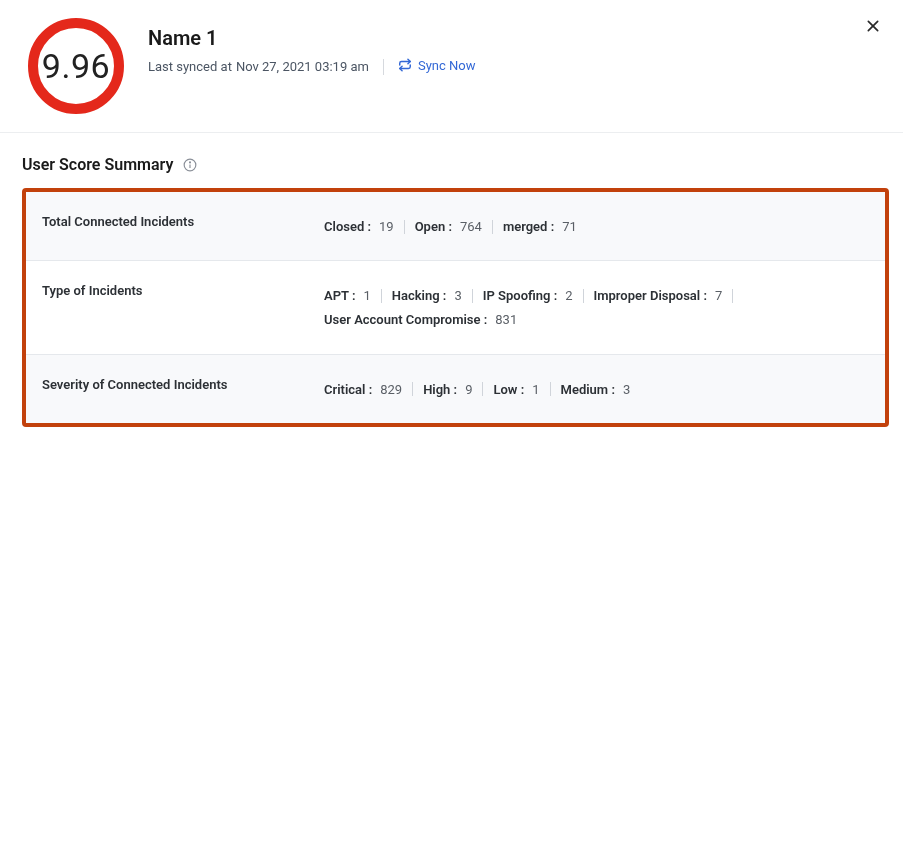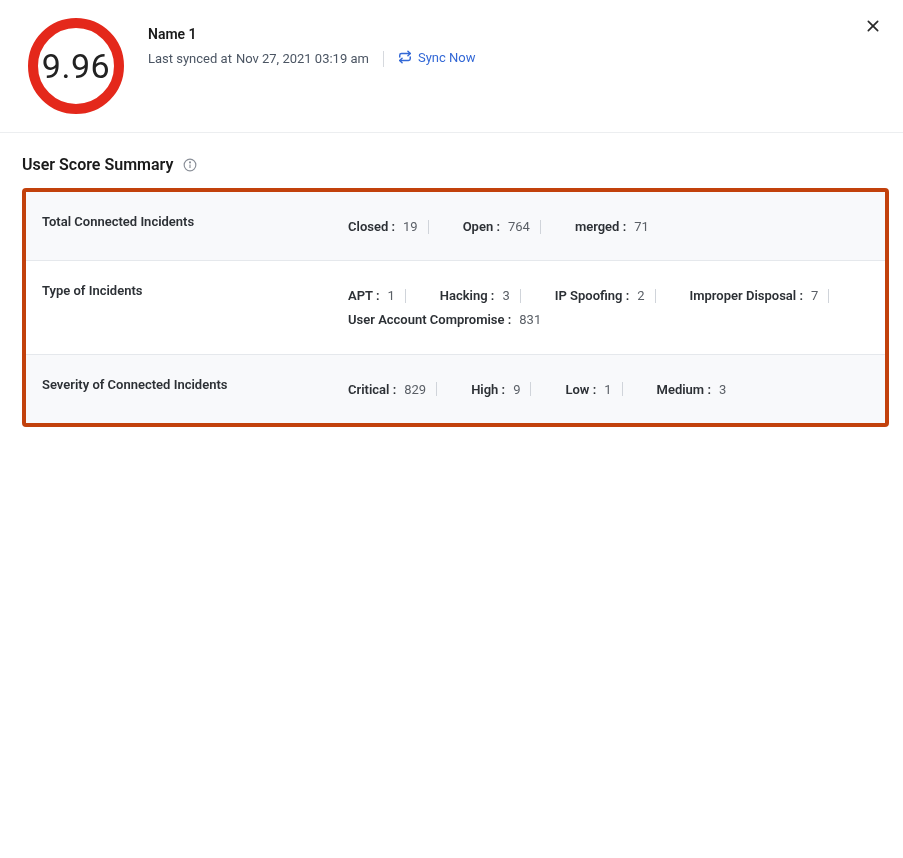--- a/index.html
+++ b/index.html
@@ -36,21 +36,21 @@
       font-weight: 400;
       color: #222;
       letter-spacing: 0.5px;
     }
     .header-info {
       margin-left: 24px;
       flex: 1;
       padding-top: 8px;
     }
     .title {
-      font-size: 14px;
+      font-size: 20px;
       font-weight: 600;
       color: #1a1a1a;
       margin-bottom: 8px;
     }
     .meta-row {
       display: flex;
       align-items: center;
       font-size: 13px;
       color: #6b7280;
       margin-bottom: 10px;
@@ -149,21 +149,20 @@
     .row-stats {
       flex: 1;
       font-size: 13px;
       line-height: 1.8;
       color: #2c3035;
     }
     .stat-group {
       display: inline-flex;
       align-items: center;
       vertical-align: middle;
-      margin-left: 24px;
     }
     .stat-label {
       font-weight: 600;
       color: #2c3035;
     }
     .stat-value {
       color: #5a5f66;
       margin-left: 8px;
     }
     .stat-sep {

